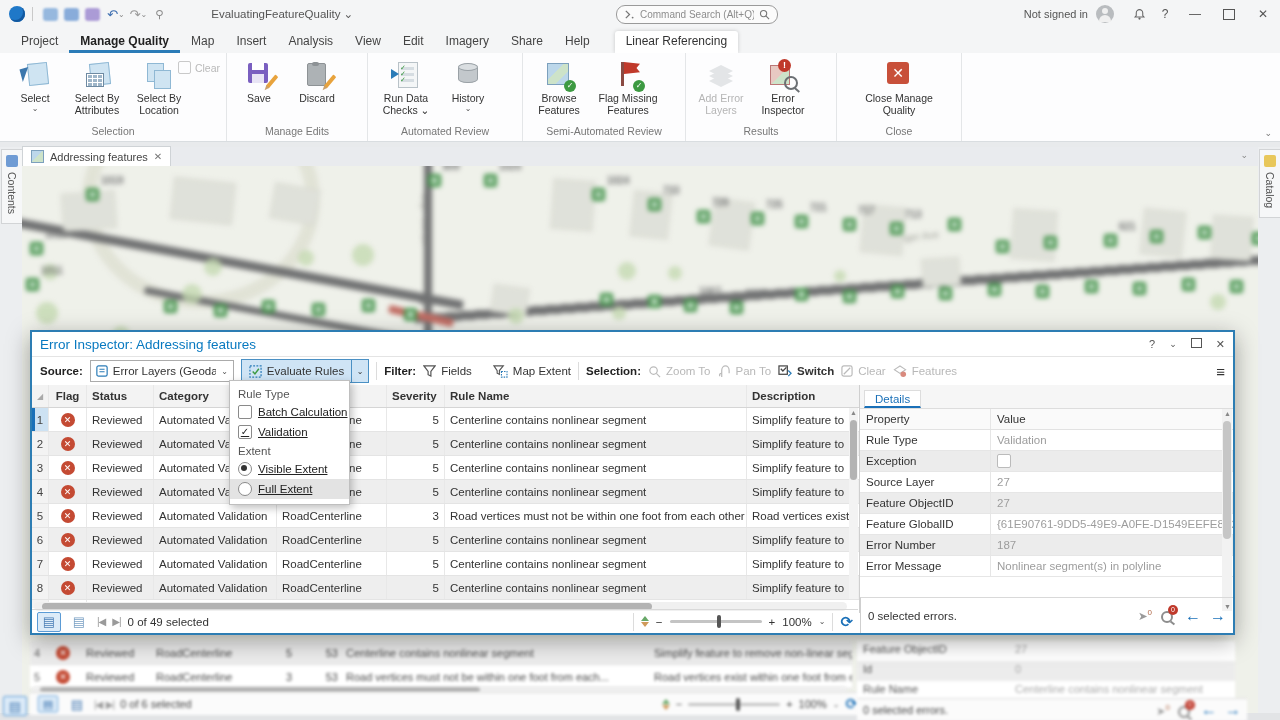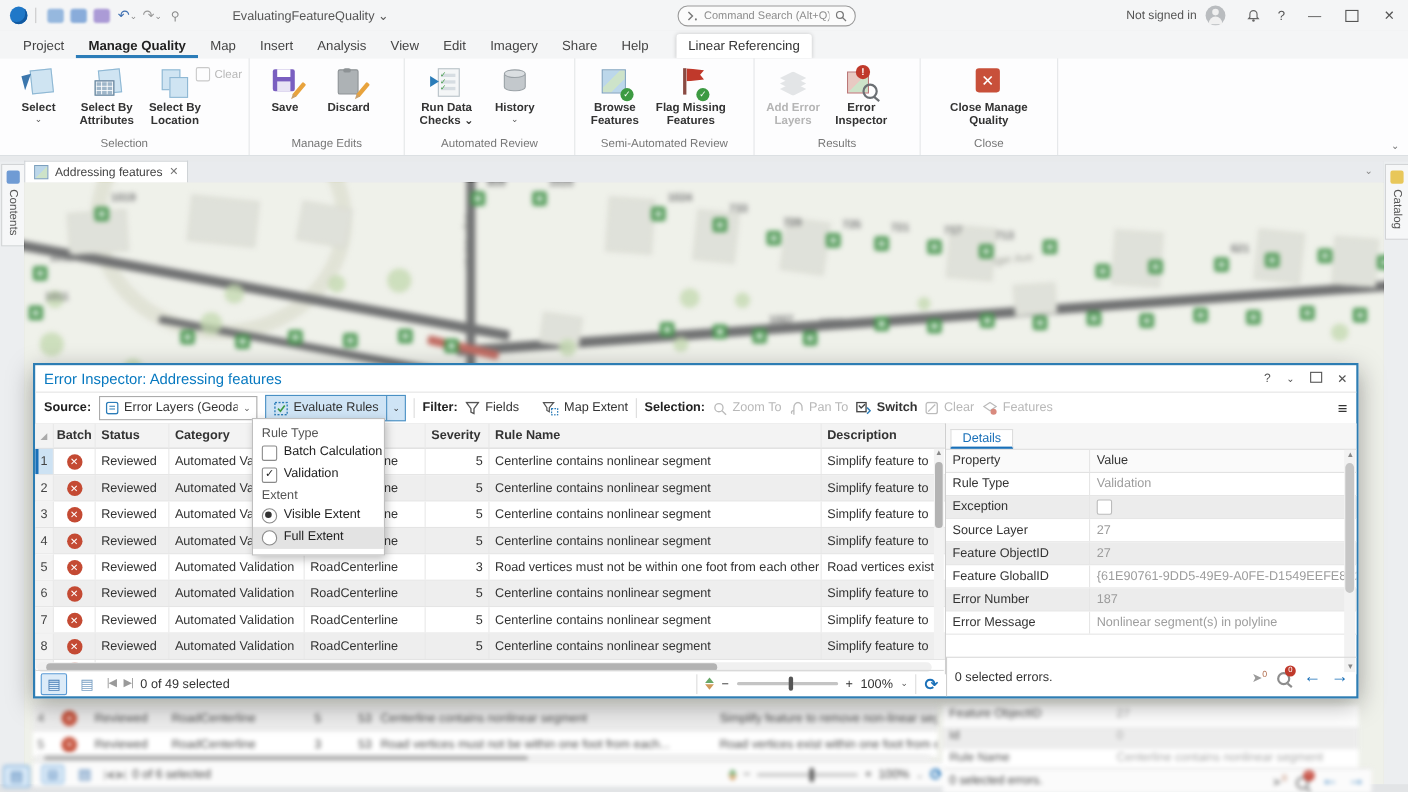--- a/index.html
+++ b/index.html
@@ -26,21 +26,21 @@
   .ribbontabs{position:absolute;left:0;top:28px;width:1280px;height:25px;background:#f4f5f6;display:flex;align-items:flex-end;}
   .rtab{padding:3px 11px 5px;font-size:12px;color:#444;white-space:nowrap;}
   .rtab.active{font-weight:bold;color:#222;border-bottom:3px solid #2b7cb8;padding-bottom:2px;}
   .rtab.ctx{background:#fff;border-radius:3px 3px 0 0;box-shadow:0 0 4px rgba(0,0,0,.18);margin-left:14px;color:#333;}
   
   .ribbon{position:absolute;left:0;top:53px;width:1280px;height:88px;background:#fdfdfe;border-bottom:1px solid #d9dde0;display:flex;}
   .rgroup{position:relative;display:flex;flex-direction:column;border-right:1px solid #e4e6e8;padding:4px 6px 0;}
   .rbtns{display:flex;flex:1;align-items:flex-start;gap:4px;}
   .rglabel{height:18px;text-align:center;color:#777;font-size:10.5px;line-height:16px;white-space:nowrap;}
   .bigbtn{width:58px;display:flex;flex-direction:column;align-items:center;gap:2px;padding-top:3px;}
-  .bigbtn .lbl{font-size:10.5px;line-height:1.15;text-align:center;color:#333;white-space:normal;font-weight:bold;}
+  .bigbtn .lbl{font-size:10.5px;line-height:1.15;text-align:center;color:#333;white-space:normal;}
   .bigbtn.disabled .lbl{color:#b5b5b5;}
   .bigbtn .caret{font-size:8px;color:#555;line-height:6px;}
   .icon26{width:30px;height:30px;position:relative;}
   .smallclear{position:absolute;right:6px;top:8px;display:flex;align-items:center;gap:4px;color:#b9b9b9;font-size:10.5px;}
   .clr-ic{width:11px;height:11px;border:1px solid #c9c9c9;border-radius:2px;}
   .ribbon-collapse{position:absolute;right:8px;bottom:3px;color:#777;font-size:9px;}
   
   .sheet{position:absolute;width:18px;height:20px;background:#cfe4f2;border:1px solid #8fb8d4;transform:rotate(-6deg);left:8px;top:3px;}
   .cursorarrow{position:absolute;left:1px;top:8px;width:0;height:0;border-left:9px solid #3c77ad;border-bottom:13px solid transparent;transform:rotate(-15deg);}
   .grid-ic{position:absolute;left:4px;top:13px;width:16px;height:12px;background:#9fb6c9;border:1px solid #6e8aa2;
@@ -176,21 +176,21 @@
   .badge0{position:relative;color:#9a9a9a;}
   .badge0 sup{font-size:8px;color:#b06a4a;}
   .magbadge{position:relative;width:15px;height:15px;}
   .magbadge .m{position:absolute;left:0;top:3px;width:8px;height:8px;border:2px solid #8d8d8d;border-radius:50%;}
   .magbadge .m::after{content:"";position:absolute;right:-4px;bottom:-3px;width:5px;height:2px;background:#8d8d8d;transform:rotate(40deg);}
   .magbadge .b{position:absolute;right:-2px;top:-3px;width:10px;height:10px;border-radius:50%;background:#c0392b;color:#fff;font-size:7px;text-align:center;line-height:10px;}
   .bluearr{color:#1a70b8;font-size:16px;font-weight:bold;line-height:1;}
   
   .popup{position:absolute;left:229px;top:380px;width:119px;background:#fff;border:1px solid #bfbfbf;box-shadow:2px 3px 8px rgba(0,0,0,.25);z-index:20;padding:4px 0 5px;font-size:11.5px;}
   .pp-label{color:#555;padding:3px 8px 2px;}
-  .pp-item{display:flex;align-items:flex-start;gap:6px;padding:3px 8px;color:#222;white-space:nowrap;}
+  .pp-item{display:flex;align-items:center;gap:6px;padding:3px 8px;color:#222;white-space:nowrap;text-decoration:underline;}
   .pp-item.hover{background:#e3e3e3;}
   .cb{width:12px;height:12px;border:1px solid #8a8a8a;border-radius:2px;background:#fff;font-size:10px;line-height:11px;text-align:center;color:#222;flex:0 0 auto;}
   .rb{width:12px;height:12px;border:1px solid #8a8a8a;border-radius:50%;background:#fff;position:relative;flex:0 0 auto;}
   .rb.sel::after{content:"";position:absolute;left:2px;top:2px;width:6px;height:6px;border-radius:50%;background:#333;}
   .bottomstrip{position:absolute;left:0;bottom:0;width:1280px;height:7px;background:#e2e4e6;}
 </style>
 </head>
 <body>
 
 <div class="titlebar">
@@ -661,21 +661,21 @@
       <span>Features</span>
     </span>
     <span class="hamburger">≡</span>
   </div>
 
   <div class="tablewrap">
     <div class="thead">
       <div class="c idx" style="background:#f3f3f3;">
           <span style="color:#aaa;font-size:8px;">◢</span>
         </div>
-      <div class="c phase">Batch</div>
+      <div class="c phase">Flag</div>
       <div class="c st">Status</div>
       <div class="c cat">Category</div>
       <div class="c src">Source</div>
       <div class="c sev" style="justify-content:flex-start;">Severity</div>
       <div class="c rule">Rule Name</div>
       <div class="c desc">Description</div>
     </div>
     <div id="insp-rows">
         <div class="trow current">
           <div class="c idx">1</div>

